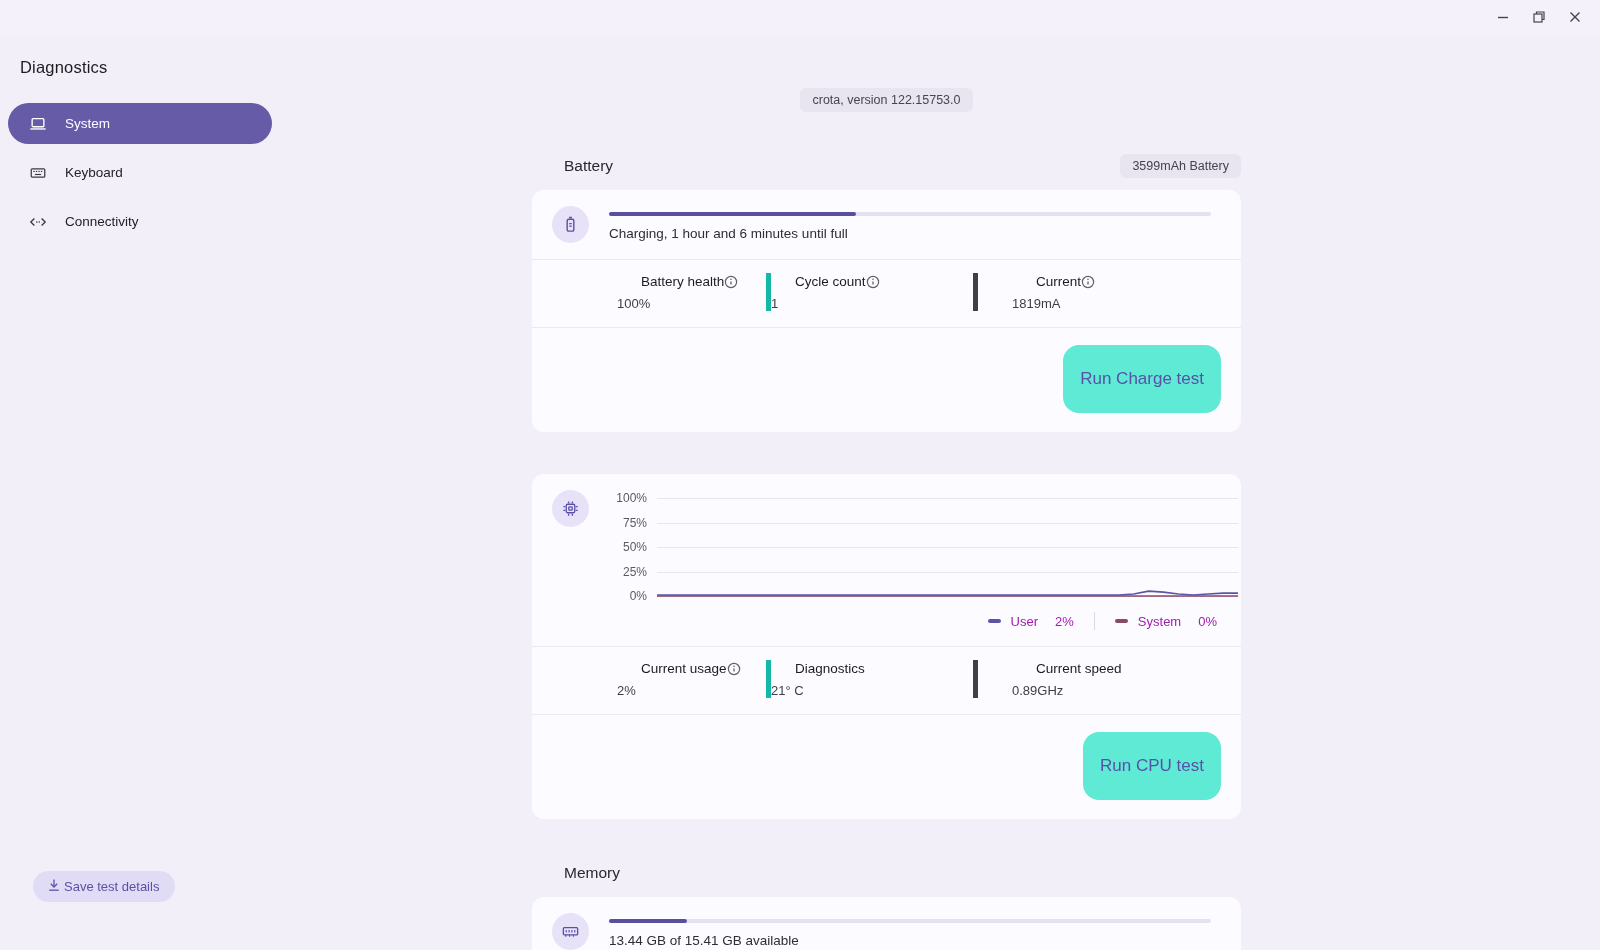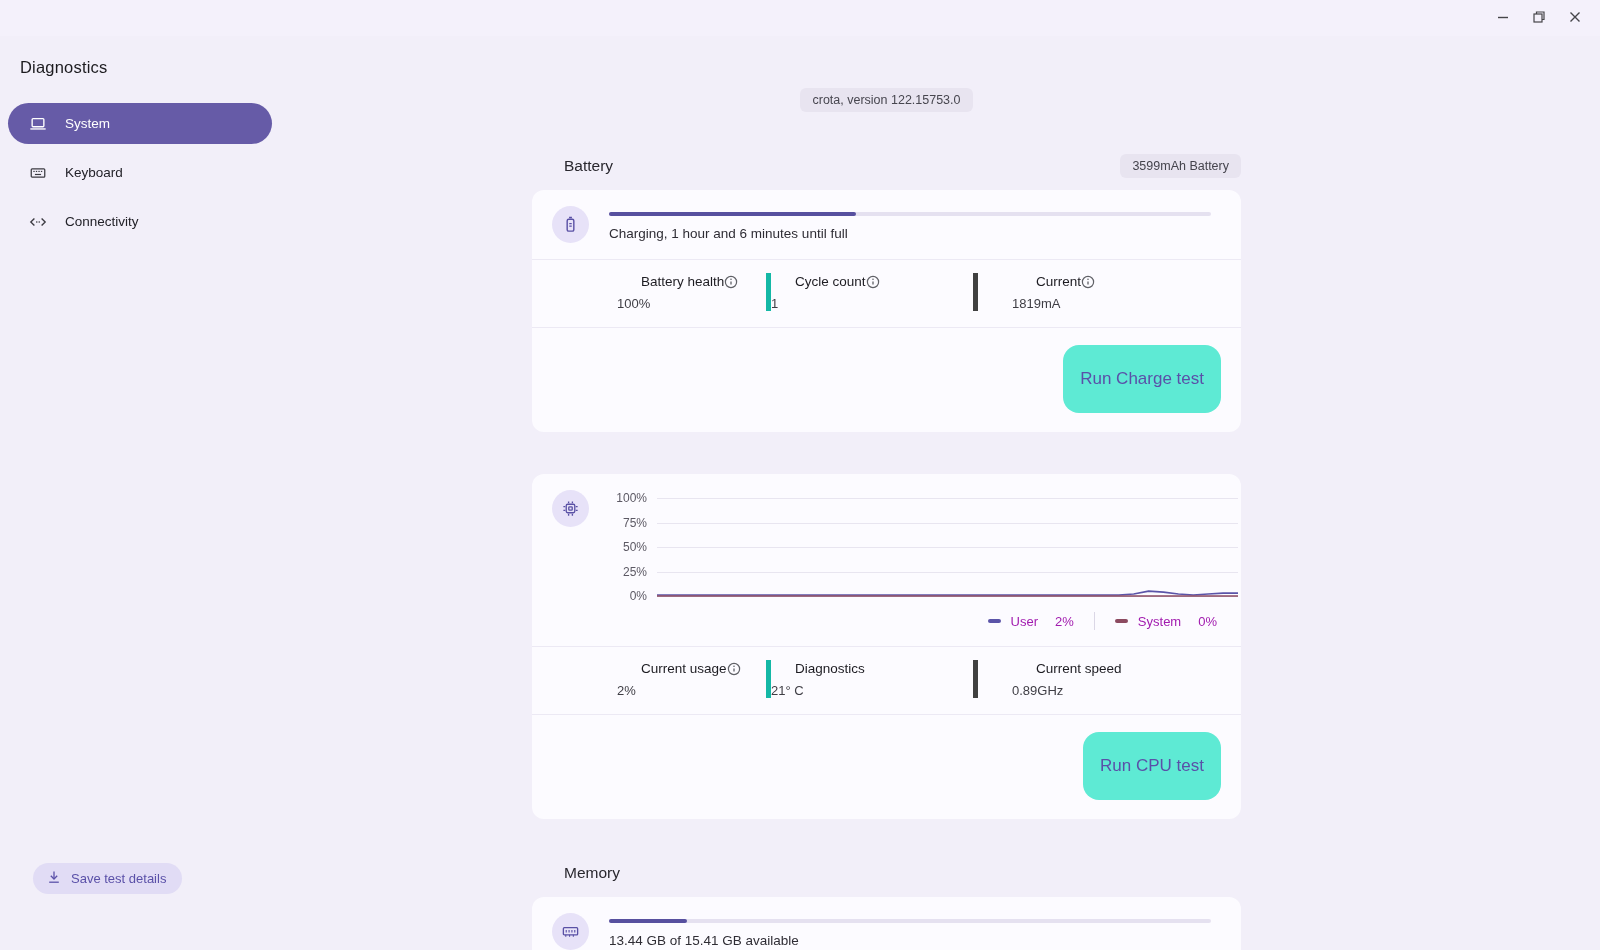--- a/index.html
+++ b/index.html
@@ -28,22 +28,22 @@
   .sidebar-title { margin:0 0 26px 20px; font-size:16.5px; font-weight:500; color:#1c1b1f; letter-spacing:.2px; }
   .nav { display:flex; flex-direction:column; gap:8px; padding:0 8px; }
   .nav-item {
     display:flex; align-items:center; gap:18px; height:41px; padding-left:21px;
     border-radius:21px; font-size:13.5px; color:#232229; cursor:pointer;
   }
   .nav-item .nav-icon { display:flex; color:#3c3b42; }
   .nav-item.selected { background:#665ba7; color:#fff; font-weight:500; }
   .nav-item.selected .nav-icon { color:#fff; }
   .save-btn {
-    position:absolute; left:33px; bottom:56px; height:31px;
-    display:flex; align-items:center; gap:9px; padding:0 16px 0 13px;
+    position:absolute; left:33px; bottom:48px; height:31px;
+    display:flex; align-items:center; gap:2px; padding:0 16px 0 13px;
     border:none; border-radius:16px; background:#e1dcf5; color:#5a50a8;
     font-size:13px; font-weight:500; font-family:inherit; cursor:pointer;
   }
 
   
   .main { position:absolute; left:532px; top:36px; width:709px; bottom:0; }
   .version-chip {
     display:block; width:max-content; margin:52px auto 0;
     background:#e8e4f0; color:#47464f; font-size:12.5px;
     padding:5px 12px; border-radius:6px;

